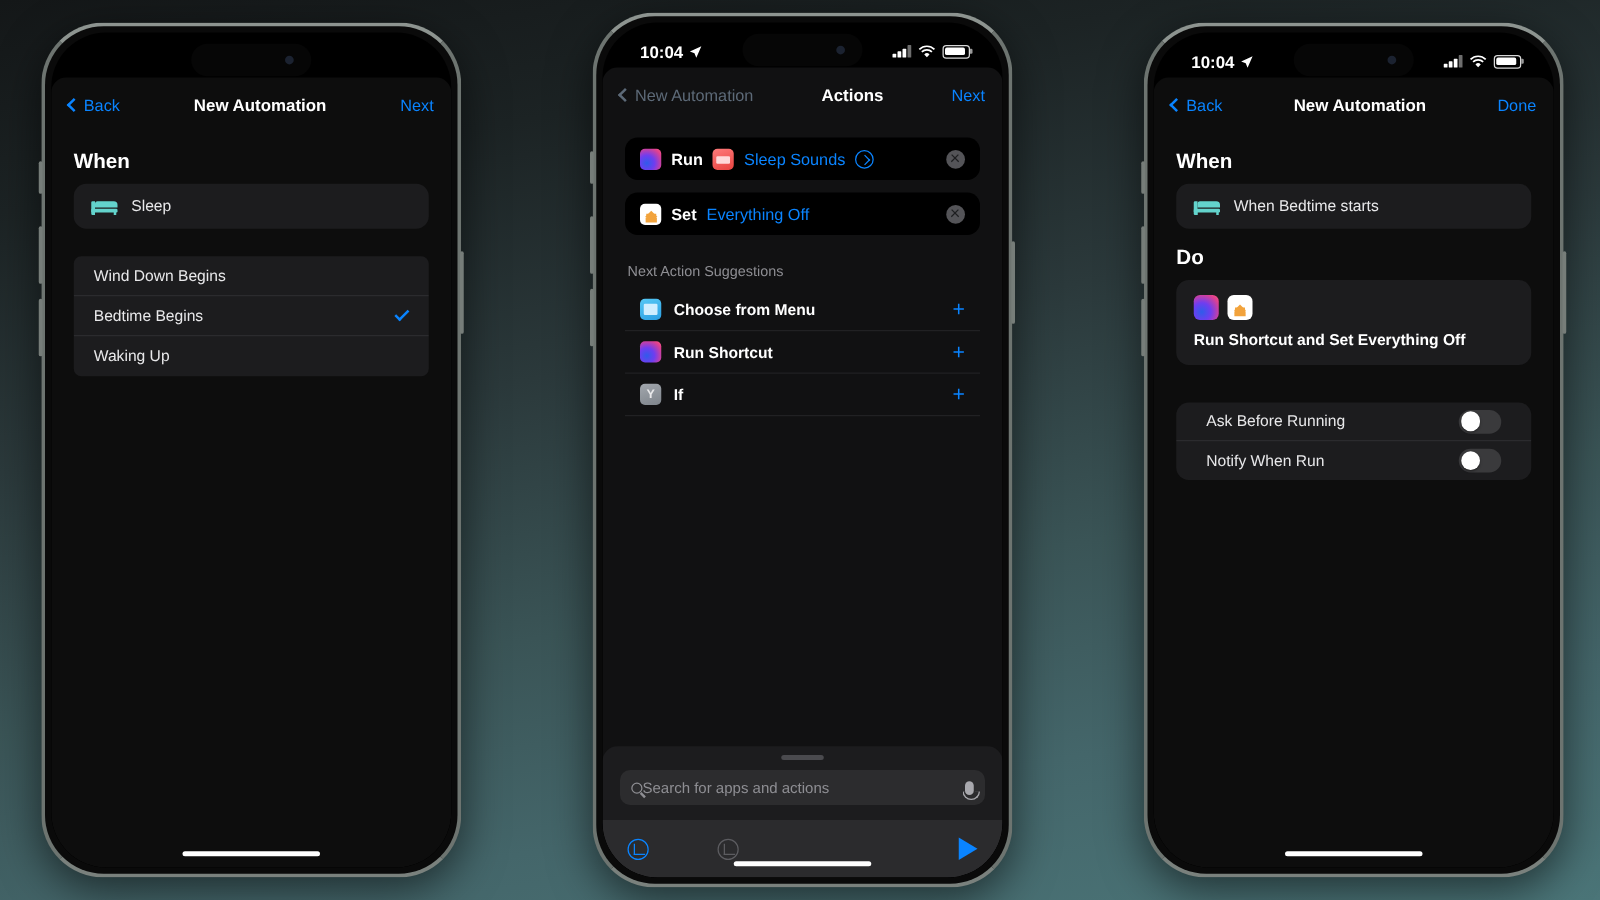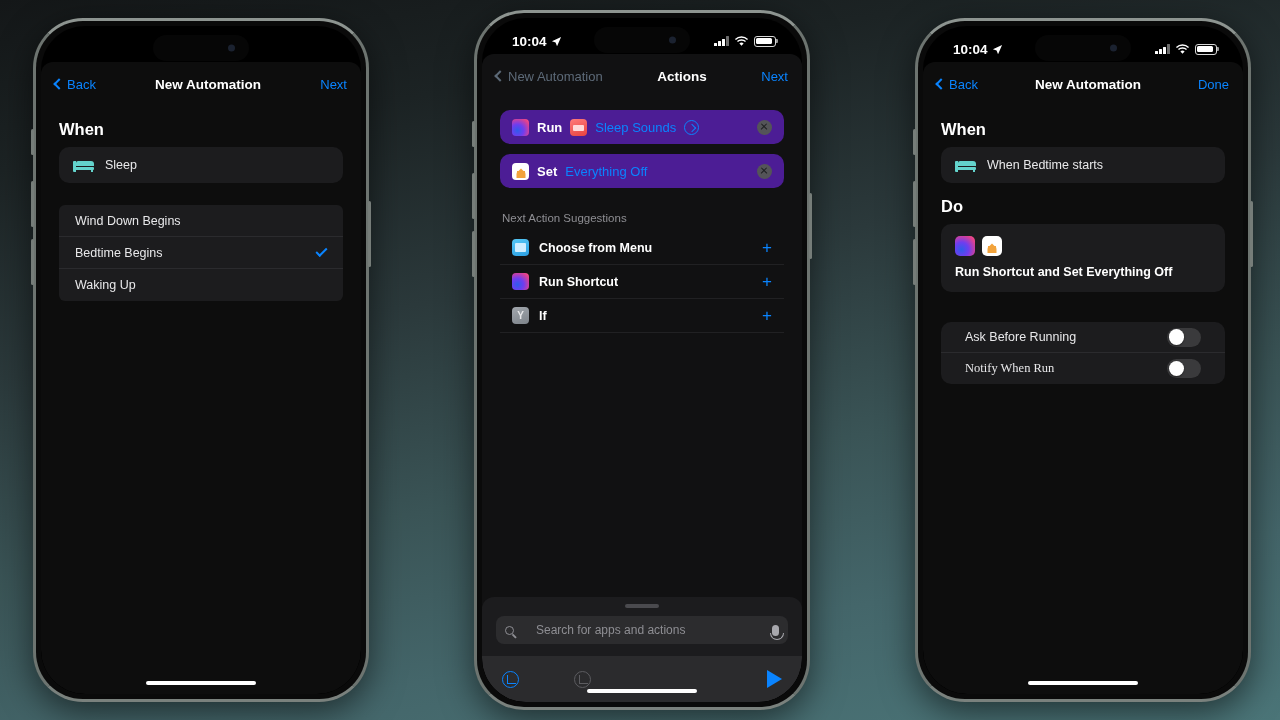--- a/index.html
+++ b/index.html
@@ -148,21 +148,21 @@
     width:11px; height:6px; border-left:2px solid #0a84ff;
     border-bottom:2px solid #0a84ff; transform: rotate(-45deg);
     margin-bottom:3px;
   }
 
   
   .action-row {
     display:flex; align-items:center; gap:8px;
     margin: 0 18px 10px; padding: 0 12px;
     height: 34px; border-radius: 10px;
-    background: #4c1d95; font-size: 13px;
+    background: #000000; font-size: 13px;
   }
   .action-row .word { color:#fff; font-weight:bold; }
   .action-row .link { color:#0a84ff; font-weight:normal; }
   .action-row .link.plain { font-weight: normal; }
   .spacer { margin-left:auto; }
 
   .icon-sq { width:17px; height:17px; border-radius:4px; flex:none; }
   .ic-shortcuts {
     background: radial-gradient(circle at 32% 68%, #2f5bea 0%, #6f3df0 38%, #e0418f 78%, #ff5b83 100%);
   }
@@ -232,21 +232,21 @@
   
   .sheet {
     position:absolute; left:0; right:0; bottom:0;
     background:#1c1c1e; border-radius:12px 12px 44px 44px;
   }
   .grabber {
     width:34px; height:4px; border-radius:2px; background:#4a4a4e;
     margin: 7px auto 8px;
   }
   .searchbar {
-    display:flex; align-items:center; gap:22px;
+    display:flex; align-items:center; gap:0;
     margin: 0 14px 12px; padding: 0 9px;
     height: 28px; border-radius: 8px; background:#2c2c2e;
     color:#8e8e93; font-size:12px;
   }
   .mag {
     width:9px; height:9px; border:1.5px solid #8e8e93; border-radius:50%;
     position:relative; flex:none;
   }
   .mag::after {
     content:''; position:absolute; right:-3px; bottom:-2.5px;
@@ -296,21 +296,21 @@
 
   .toggle-card {
     margin: 30px 18px 0; background:#1c1c1e; border-radius:10px; overflow:hidden;
   }
   .toggle-row {
     display:flex; align-items:center; justify-content:space-between;
     height: 31px; padding: 0 24px;
     color:#e8e8ea; font-size:12.5px;
     border-bottom:1px solid #2b2b2e;
   }
-  .toggle-row:last-child { border-bottom:none;font-family:Liberation Serif, serif; }
+  .toggle-row:last-child { border-bottom:none; }
   .switch {
     width:34px; height:19px; border-radius:11px; background:#3a3a3c;
     position:relative; flex:none; cursor:pointer;
   }
   .switch b {
     position:absolute; left:1.6px; top:1.6px;
     width:15.8px; height:15.8px; border-radius:50%;
     background:#fff; box-shadow:0 1px 2px rgba(0,0,0,.4);
   }
 

